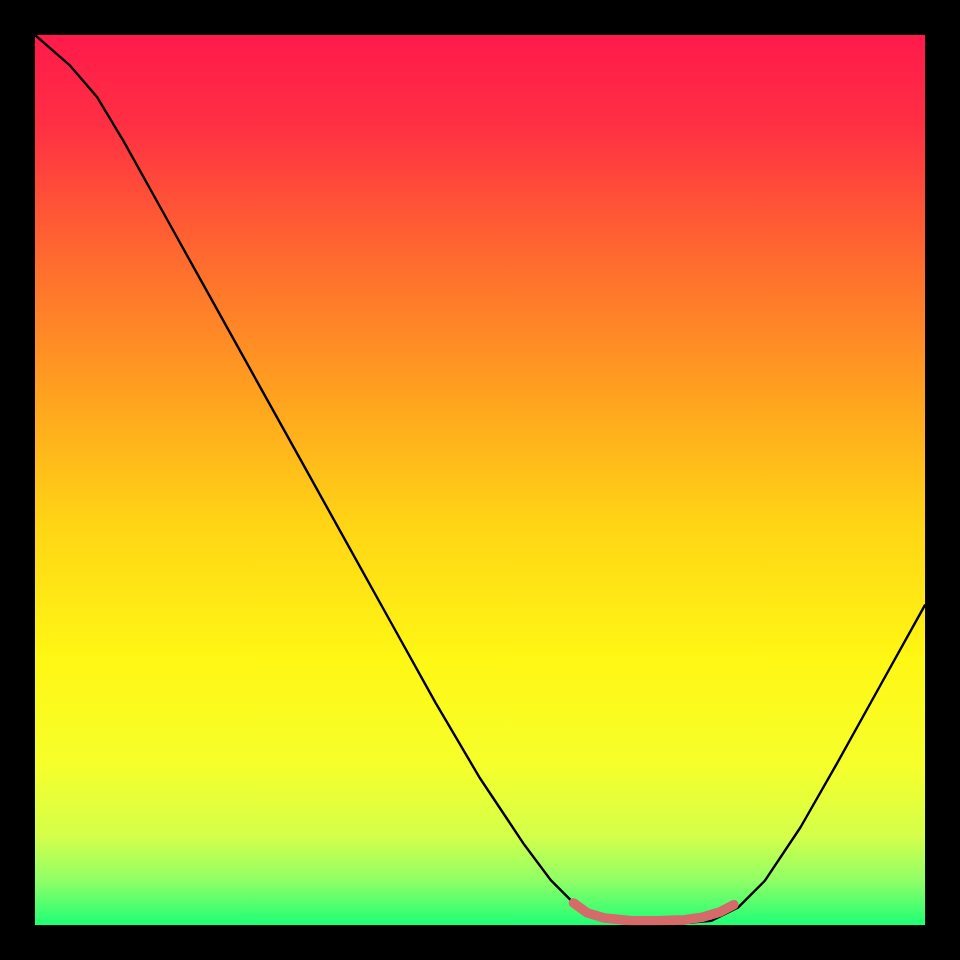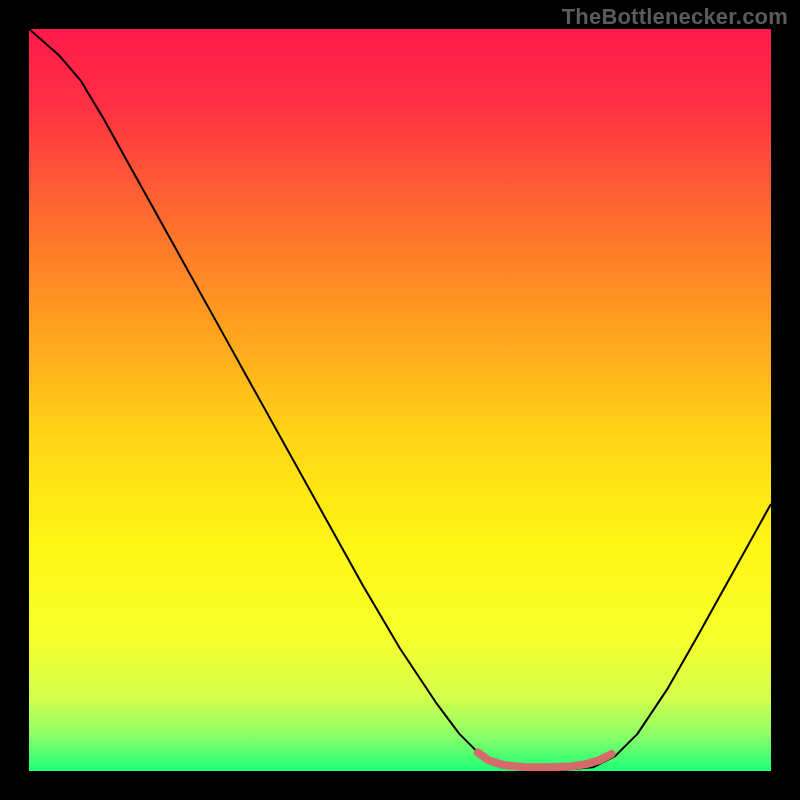--- a/index.html
+++ b/index.html
@@ -27,21 +27,20 @@
     top: 29px;
     width: 742px;
     height: 742px;
   }
   svg { display: block; }
 </style>
 </head>
 <body>
 
 <div class="container">
-  <div class="watermark">TheBottlenecker.com</div>
   <div class="plot">
     <svg id="chart-svg" width="742" height="742" viewBox="0 0 742 742" preserveAspectRatio="none">
       <defs>
         <linearGradient id="bg-grad" x1="0" y1="0" x2="0" y2="1">
             <stop offset="0.0%" stop-color="#ff1a4b"></stop>
             <stop offset="10.0%" stop-color="#ff2f43"></stop>
             <stop offset="25.0%" stop-color="#ff6a2f"></stop>
             <stop offset="40.0%" stop-color="#ffa01f"></stop>
             <stop offset="55.0%" stop-color="#ffd515"></stop>
             <stop offset="70.0%" stop-color="#fff714"></stop>

